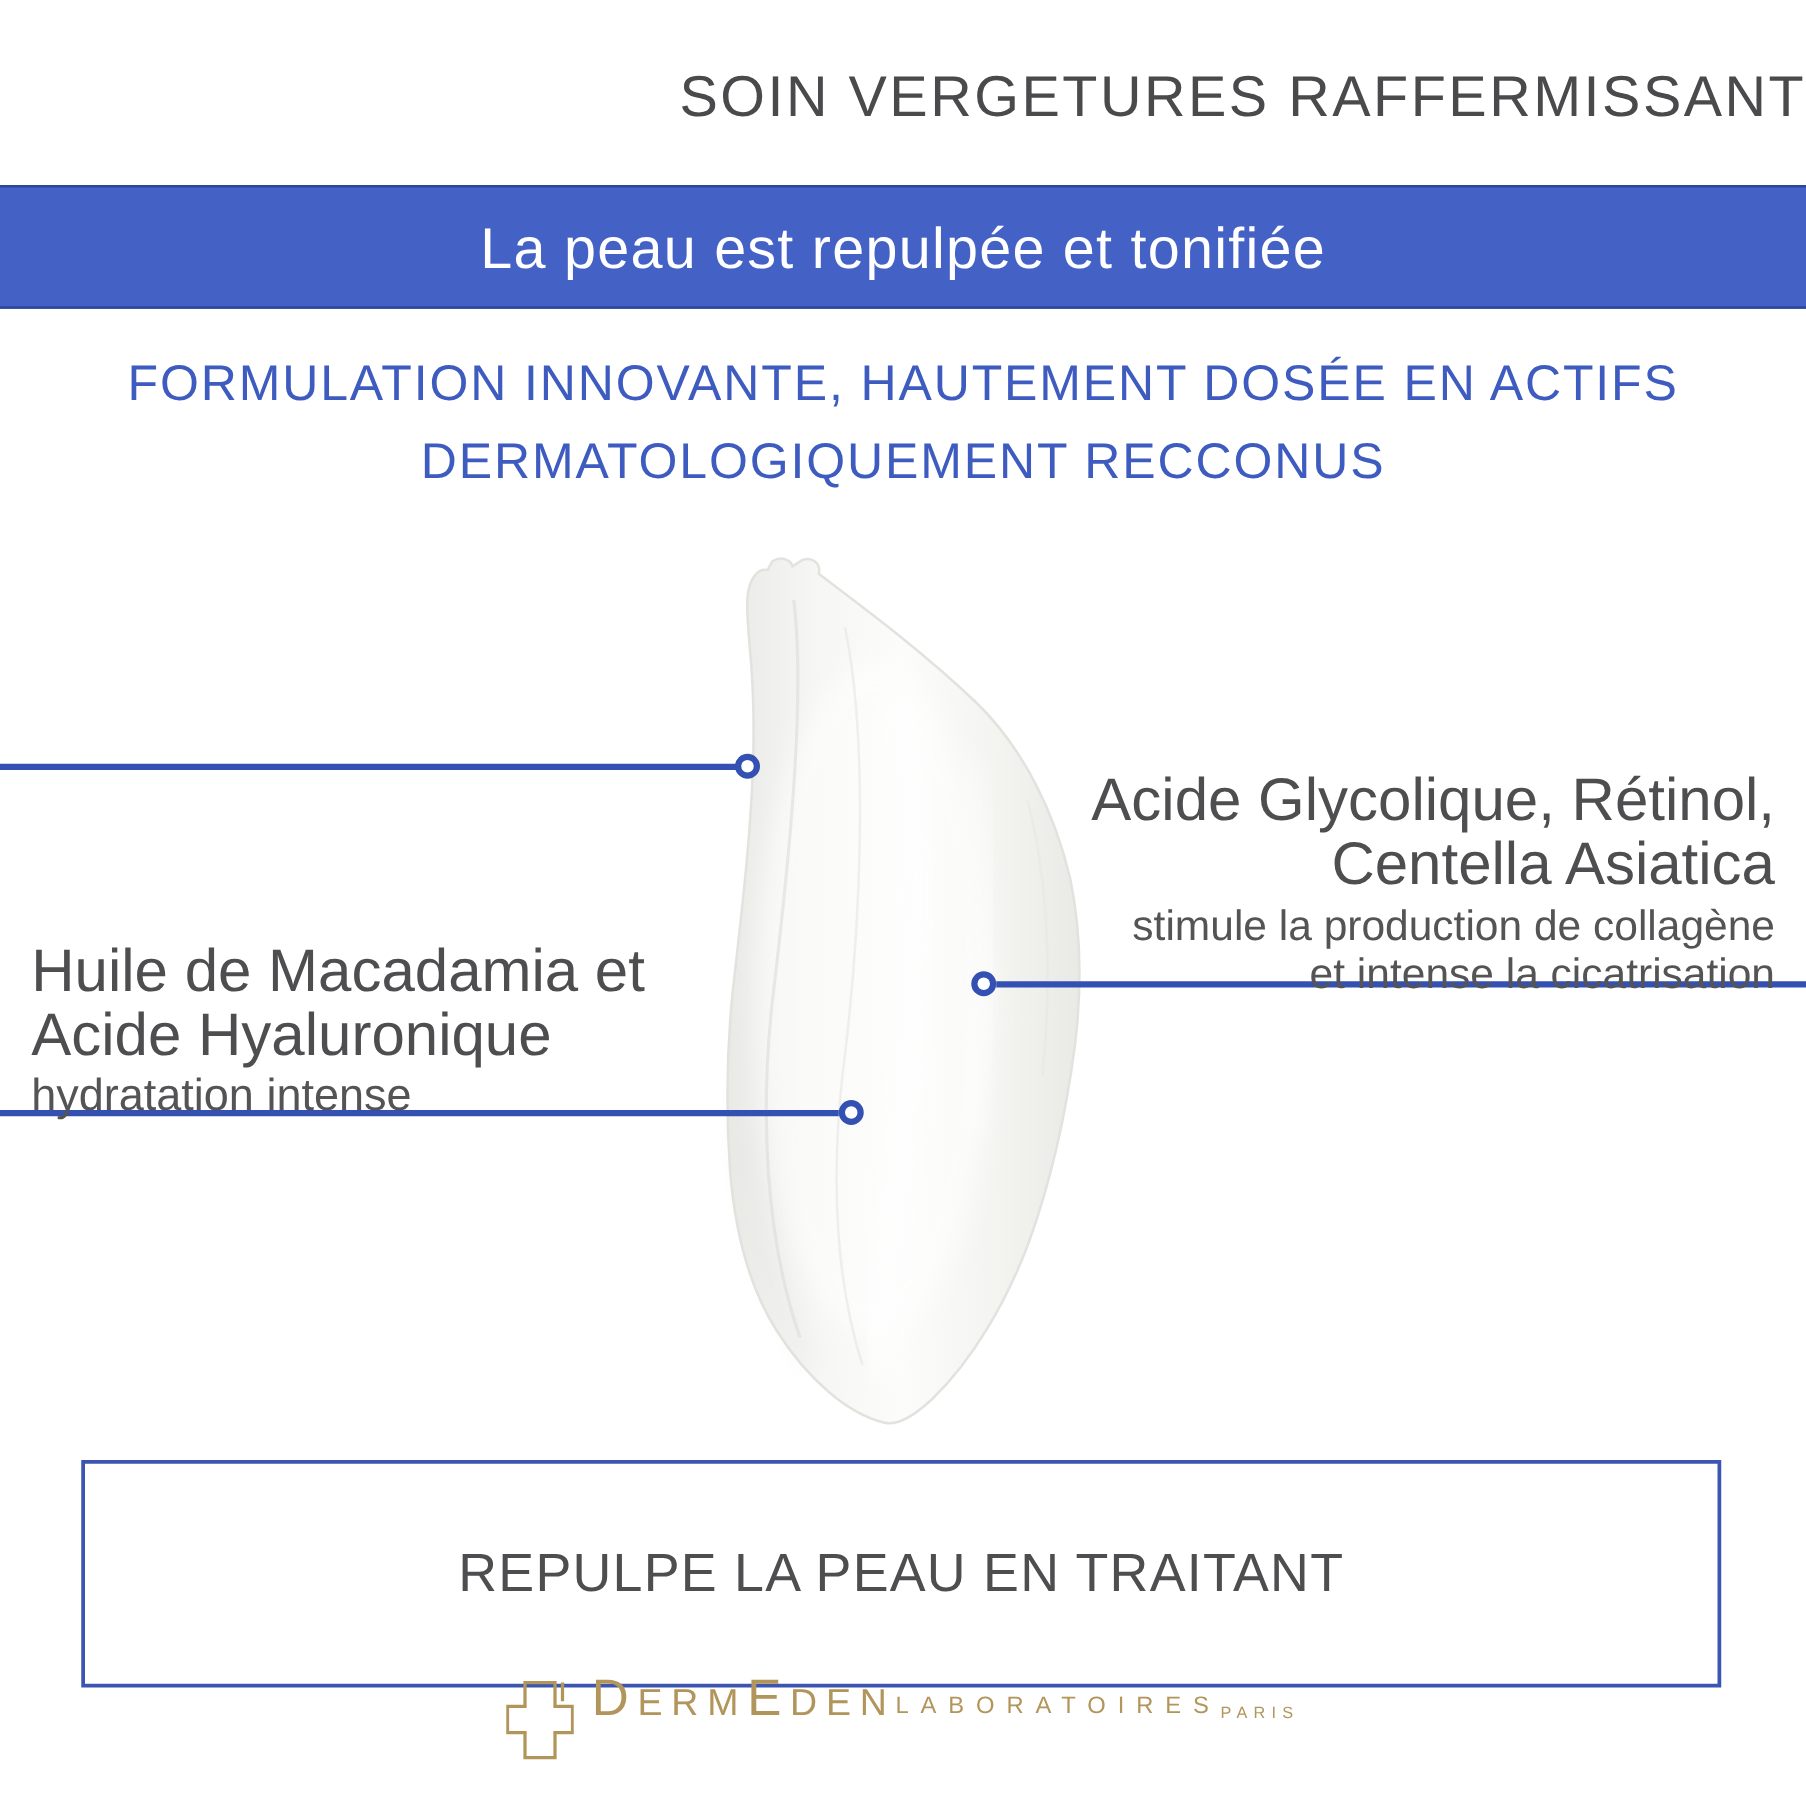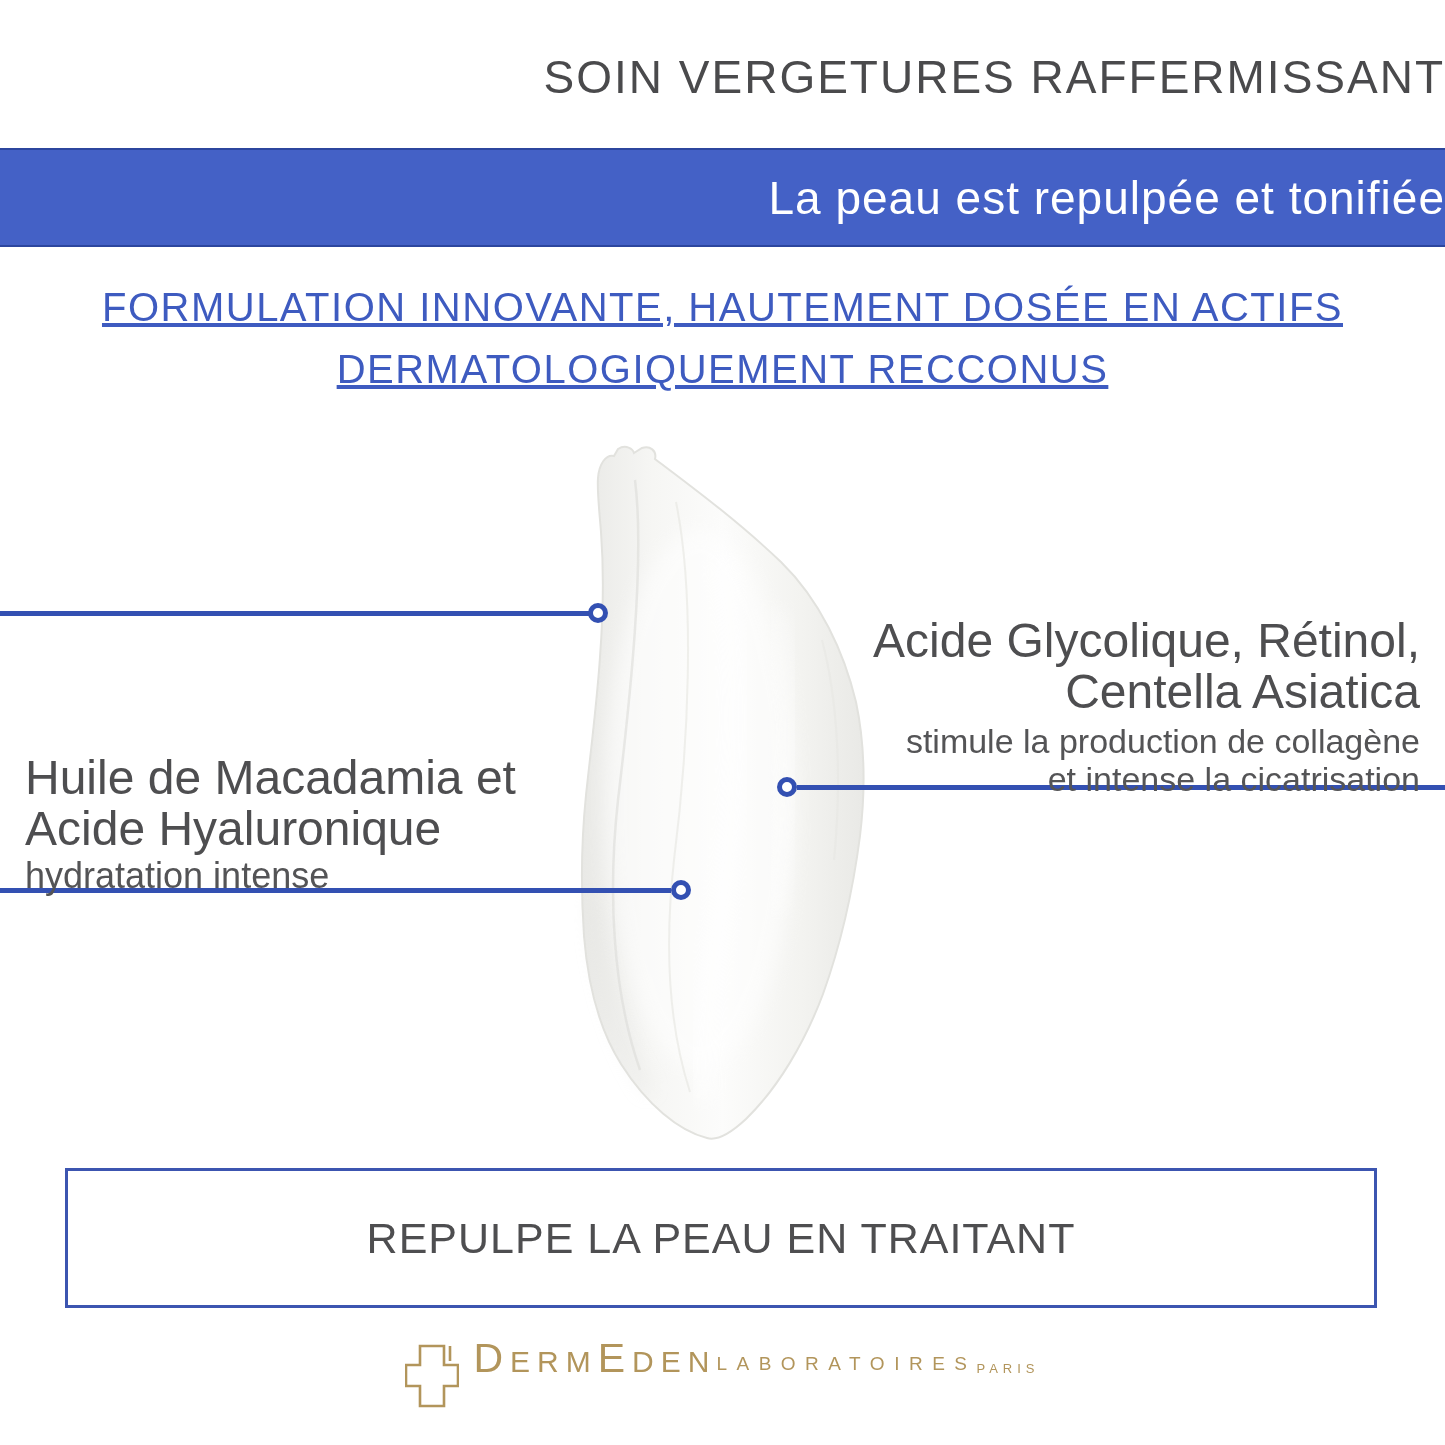--- a/index.html
+++ b/index.html
@@ -19,26 +19,26 @@
     font-family:"Liberation Sans",sans-serif;overflow:hidden;
   }
   .page-title{
     position:absolute;top:50px;left:0;width:100%;text-align:right;
     font-size:46px;letter-spacing:2px;color:var(--title-text);white-space:nowrap;
   }
   .banner{
     position:absolute;top:148px;left:0;width:100%;height:99px;
     background:var(--banner-bg);
     border-top:2px solid var(--banner-border);border-bottom:2px solid var(--banner-border);
-    box-sizing:border-box;display:flex;align-items:center;justify-content:flex-end;
+    box-sizing:border-box;display:flex;align-items:center;justify-content:center;
   }
   .banner-text{color:#ffffff;font-size:46px;letter-spacing:1px;white-space:nowrap;}
   .formulation{
     position:absolute;top:276px;left:0;width:100%;text-align:center;
-    color:var(--formulation-text);font-size:40px;letter-spacing:1.5px;line-height:62px;text-decoration:underline;
+    color:var(--formulation-text);font-size:40px;letter-spacing:1.5px;line-height:62px;
   }
   .formulation div{white-space:nowrap;}
   .smear-svg{position:absolute;left:0;top:0;width:1445px;height:1445px;}
   .connector-line{position:absolute;height:5px;background:var(--connector);}
   .line-dioique{top:611px;left:0;width:589px;}
   .line-glycolique{top:785px;left:797px;width:648px;}
   .line-macadamia{top:888px;left:0;width:671px;}
   .connector-dot{
     position:absolute;width:10px;height:10px;border-radius:50%;
     background:#ffffff;border:5px solid var(--connector);
@@ -50,21 +50,21 @@
   .callout .c-title{font-size:48px;line-height:52px;white-space:nowrap;}
   .callout .c-sub{font-size:36px;line-height:44px;color:var(--sub-text);white-space:nowrap;}
   .callout-dioique{left:25px;top:514px;}
   .callout-macadamia{left:25px;top:752px;}
   .callout-macadamia .c-title{line-height:51px;}
   .callout-macadamia .c-sub{line-height:40px;margin-top:2px;}
   .callout-glycolique{right:25px;top:615px;text-align:right;}
   .callout-glycolique .c-title{line-height:51px;}
   .callout-glycolique .c-sub{font-size:34px;line-height:38px;margin-top:5px;}
   .claim-box{
-    position:absolute;left:65px;top:1168px;width:1312px;height:140px;
+    position:absolute;left:65px;top:1168px;width:1312px;height:182px;
     border:3px solid var(--box-border);box-sizing:border-box;
     display:flex;flex-direction:row;align-items:center;justify-content:center;row-gap:18px;
     color:var(--label-text);font-size:43px;letter-spacing:1px;
   }
   .claim-box div{white-space:nowrap;}
   .logo{
     position:absolute;top:1338px;left:0;width:100%;
     display:flex;align-items:flex-start;justify-content:center;column-gap:14px;
   }
   .logo-cross{width:54px;height:64px;margin-top:6px;}

